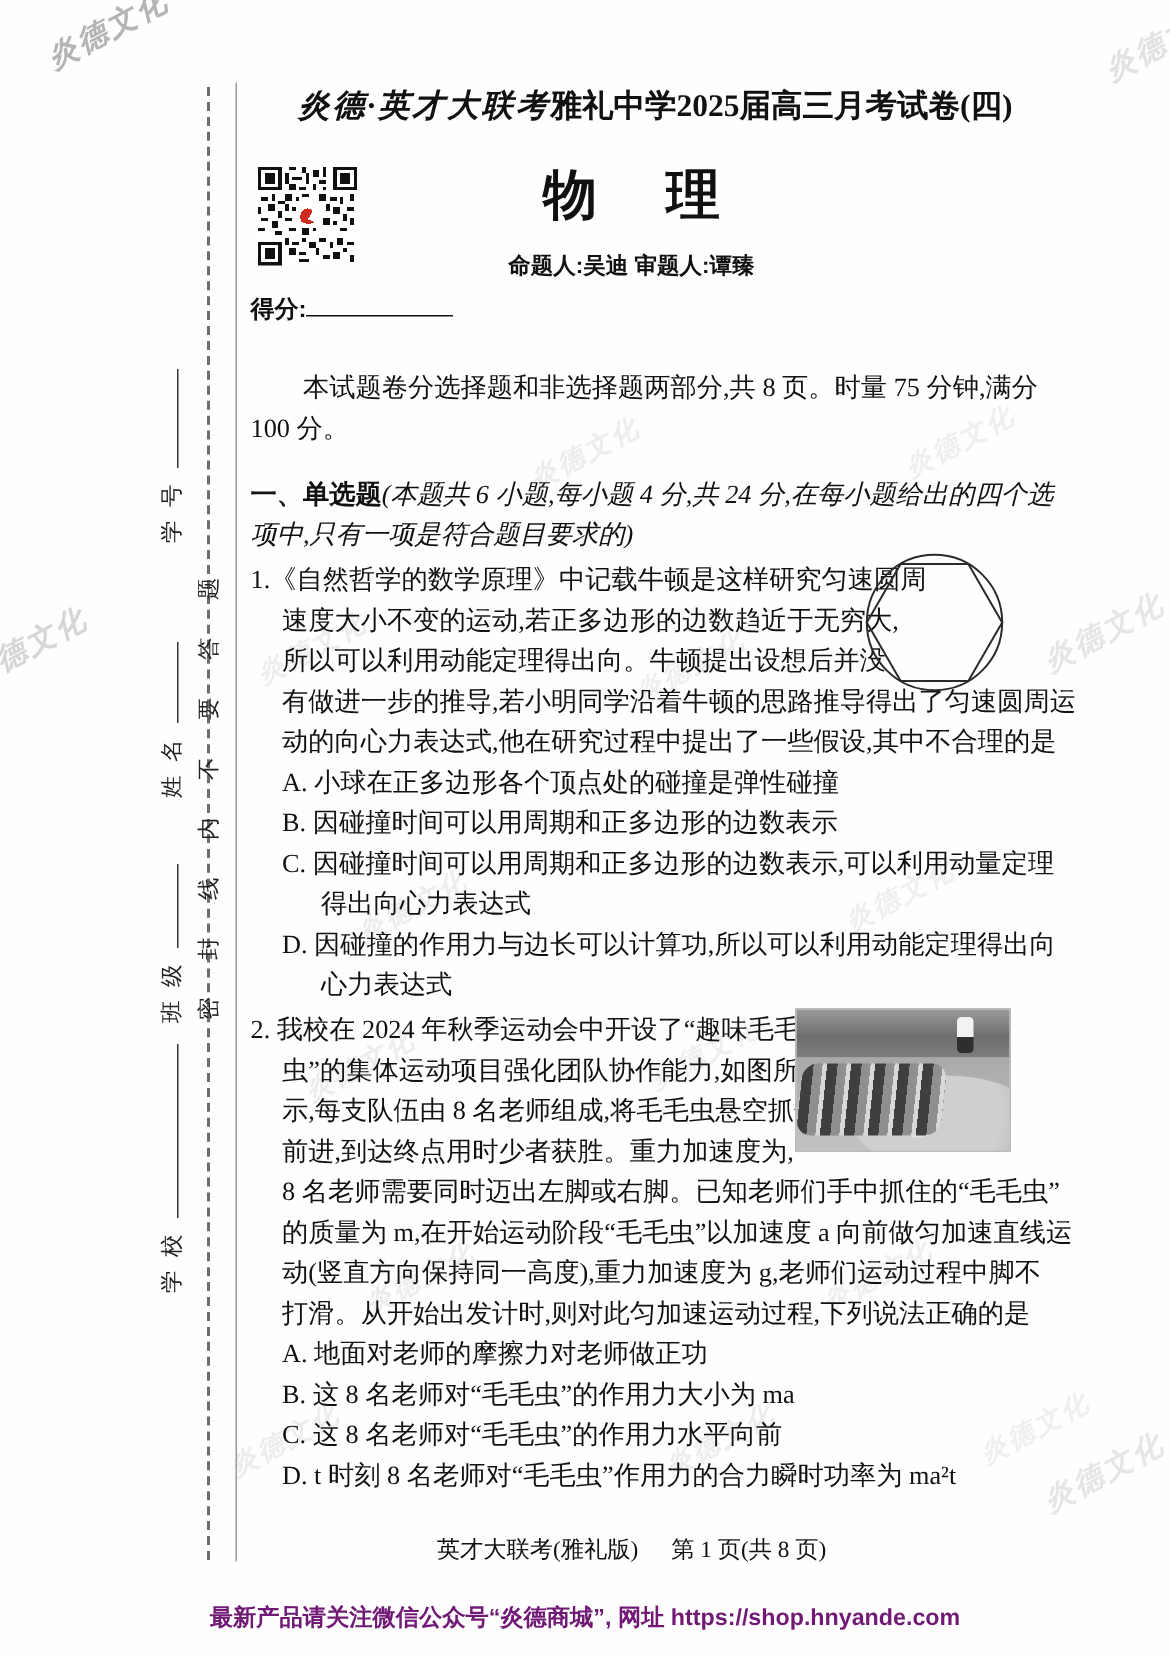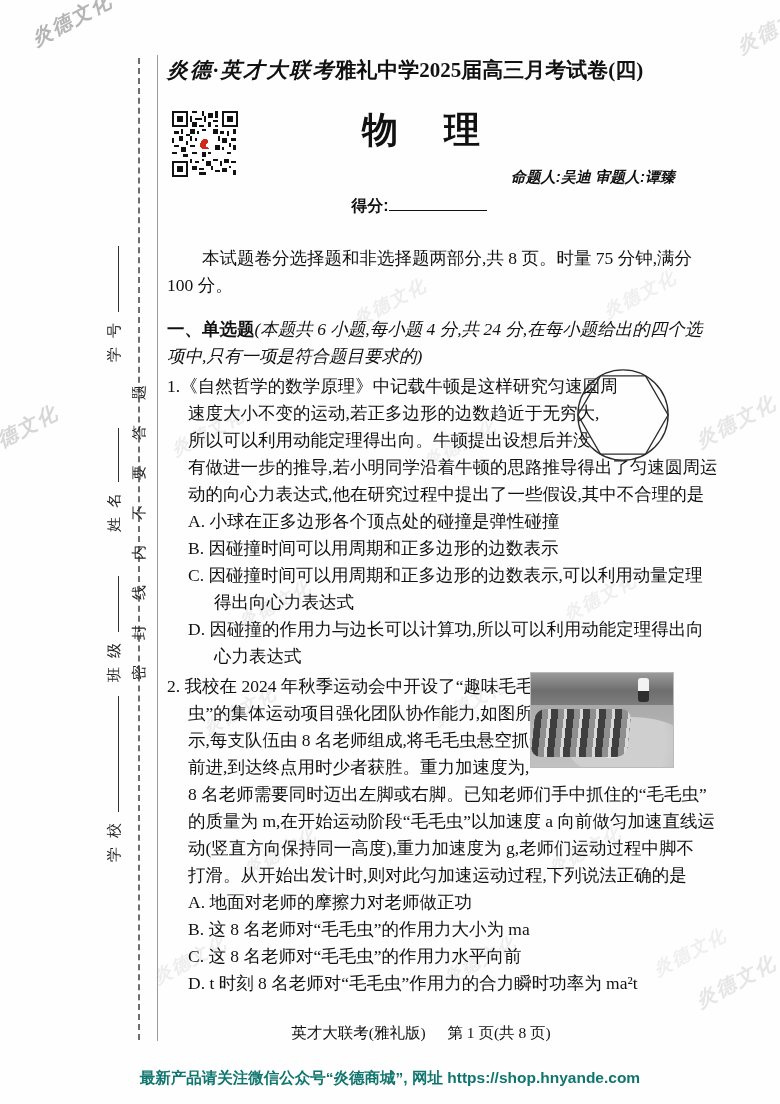--- a/index.html
+++ b/index.html
@@ -23,32 +23,31 @@
     font-size:15px;letter-spacing:25px;color:#222;white-space:nowrap;
   }
   .seal-field{
     position:absolute;left:105px;
     transform:rotate(-90deg);transform-origin:0 0;
     font-size:15px;letter-spacing:9px;color:#222;white-space:nowrap;
   }
   .fline{display:inline-block;height:3px;border-bottom:1.3px solid #333;margin-left:2px;}
   
   .content{position:absolute;left:167px;top:52px;width:508px;}
-  .exam-title{margin:4px 0 0 0;text-align:left;font-size:21px;font-weight:bold;white-space:nowrap;}
+  .exam-title{margin:4px 0 0 0;text-align:right;font-size:21px;font-weight:bold;white-space:nowrap;}
   .brand{font-style:italic;letter-spacing:2px;}
   .subject{
     margin-top:22px;text-align:center;font-size:36px;font-weight:bold;letter-spacing:18px;
     font-family:"Liberation Sans","DejaVu Sans",sans-serif;text-indent:18px;
   }
   .examiners{
-    margin-top:13px;text-align:right;font-size:15px;font-weight:bold;
+    margin-top:13px;text-align:center;font-size:15px;font-weight:bold;
     font-family:"Liberation Sans","DejaVu Sans",sans-serif;
-    font-style:italic;
-  }
-  .score-row{margin-top:9px;text-align:center;font-size:16px;font-weight:bold;
+  }
+  .score-row{margin-top:9px;text-align:left;font-size:16px;font-weight:bold;
     font-family:"Liberation Sans","DejaVu Sans",sans-serif;padding-right:4px;}
   .score-line{display:inline-block;width:98px;height:4px;border-bottom:1.5px solid #111;}
   .qr{position:absolute;left:5px;top:59px;width:66px;height:66px;}
   .line{font-size:17.5px;line-height:27px;white-space:nowrap;}
   .indent2{text-indent:2em;}
   .cont{padding-left:21px;}
   .opt{padding-left:21px;}
   .opt-cont{padding-left:47px;}
   .para{margin-top:0;}
   .intro{margin-top:28px;}
@@ -69,21 +68,21 @@
     border-radius:10px;transform:skewX(-6deg);
     background:repeating-linear-gradient(90deg,#3f3f3f 0 7px,#8f8f8f 7px 13px,#d8d8d8 13px 16px);}
   .ph-cater{position:absolute;right:-20px;bottom:-12px;width:125px;height:62px;border-radius:50%;
     background:radial-gradient(circle at 35% 40%,#e2e2e2 0 18%,#cfcfcf 19% 60%,#b5b5b5);}
   .ph-person{position:absolute;right:24px;top:5px;width:11px;height:24px;border-radius:3px;
     background:linear-gradient(#f2f2f2 55%,#2e2e2e 55%);}
   .footer{margin-top:26px;text-align:center;font-size:15.5px;}
   .footer span{margin:0 9px;}
   .promo{
     position:absolute;left:0;top:1068px;width:780px;text-align:center;
-    font-size:15.5px;font-weight:bold;color:#0f766e;
+    font-size:15.5px;font-weight:bold;color:#701a75;
     font-family:"Liberation Sans","DejaVu Sans",sans-serif;
   }
 </style>
 </head>
 <body>
 
 <span class="wm" style="left:28px;top:6px;font-size:20px;color:#b5b5b5;">炎德文化</span>
 <span class="wm" style="left:733px;top:14px;font-size:20px;color:#e2e2e2;">炎德文化</span>
 <span class="wm" style="left:-26px;top:418px;font-size:20px;color:#d6d6d6;">炎德文化</span>
 <span class="wm" style="left:692px;top:408px;font-size:20px;color:#e6e6e6;">炎德文化</span>

